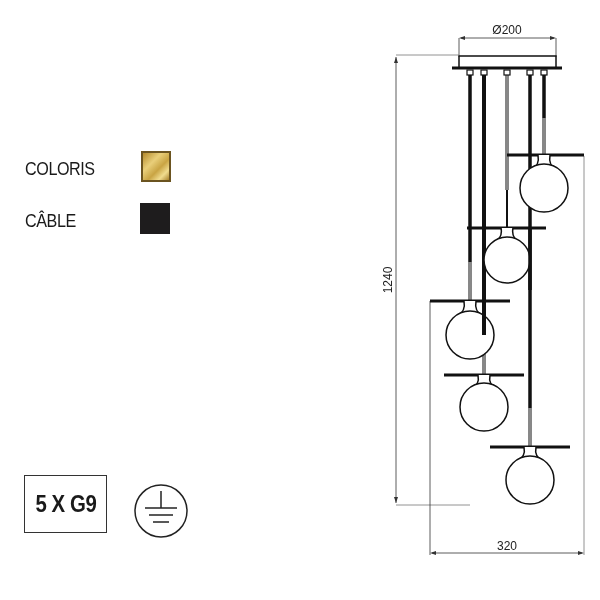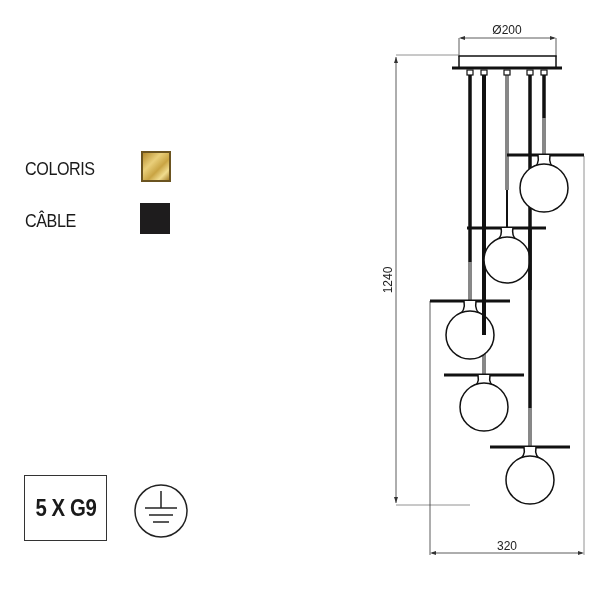--- a/index.html
+++ b/index.html
@@ -4,21 +4,21 @@
 <style>
   html, body { margin: 0; padding: 0; background: #ffffff; }
   body { width: 600px; height: 600px; position: relative; overflow: hidden;
          font-family: "Liberation Sans", sans-serif; color: #1a1a1a; }
   .label { position: absolute; font-size: 19px; letter-spacing: -0.5px;
            transform: scaleX(0.85); transform-origin: left center; }
   .swatch { position: absolute; width: 30px; height: 31px; box-sizing: border-box; }
   .swatch.gold { background: linear-gradient(135deg, #b48a2c 0%, #e9cf7a 35%, #c9a443 60%, #f1dc8f 80%, #a9822d 100%);
                  border: 2px solid #6b5420; }
   .swatch.black { background: #1e1c1d; }
-  .bulb-box { position: absolute; left: 24px; top: 475px; width: 83px; height: 66px;
+  .bulb-box { position: absolute; left: 24px; top: 475px; width: 83px; height: 58px;
               border: 1px solid #333; box-sizing: border-box;
               display: flex; align-items: center; justify-content: center; }
   .bulb-text { font-weight: bold; font-size: 24px; transform: scaleX(0.85); letter-spacing: -0.5px; }
   .earth { position: absolute; left: 133px; top: 483px; width: 56px; height: 56px; }
   .drawing { position: absolute; left: 0; top: 0; width: 600px; height: 600px; }
   .dim-text { font-family: "Liberation Sans", sans-serif; font-size: 12px; fill: #222; }
 </style>
 </head>
 <body>
 

